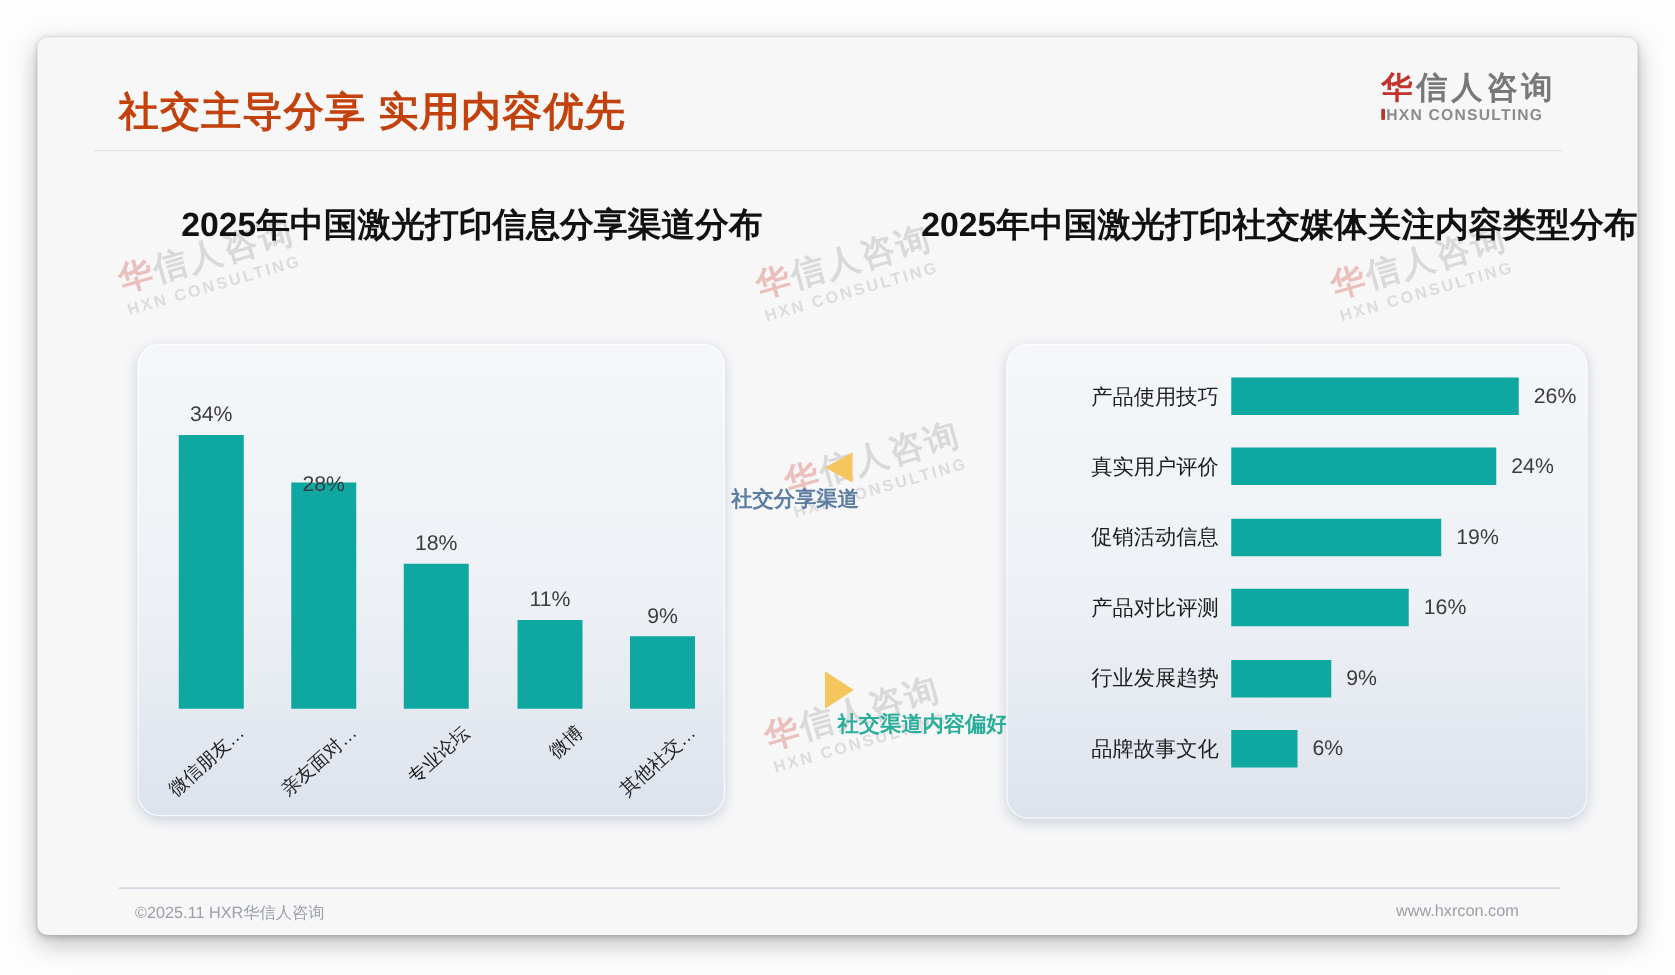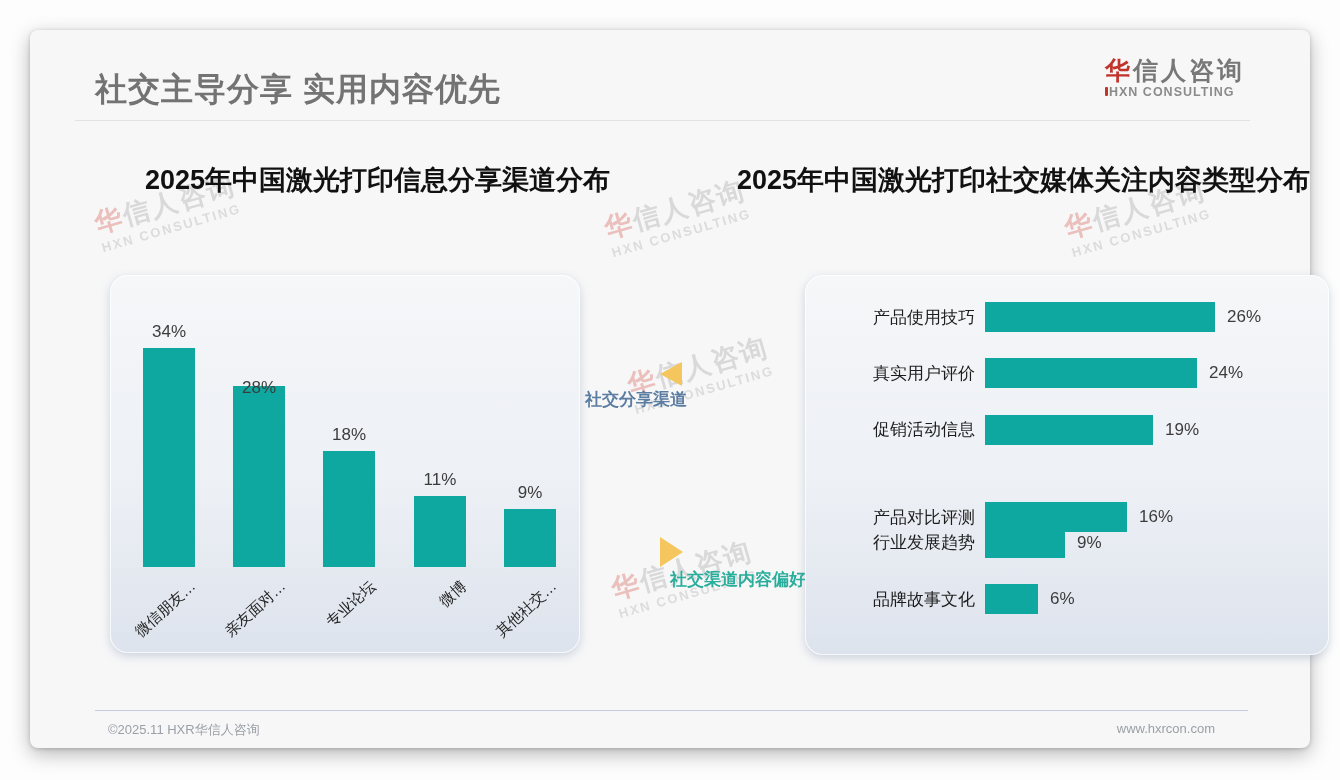--- a/index.html
+++ b/index.html
@@ -12,39 +12,39 @@
     position:absolute;left:30px;top:30px;width:1280px;height:718px;
     background:#f7f7f8;border-radius:8px;
     box-shadow:0 6px 20px rgba(0,0,0,.28),0 1px 4px rgba(0,0,0,.18);
   }
   
   .wm{position:absolute;transform:rotate(-16deg);pointer-events:none;line-height:1.1;}
   .wm-cn{font-size:27px;font-weight:bold;color:#d9d9da;letter-spacing:2px;}
   .wm-cn .wm-red{color:#eabfbc;}
   .wm-en{font-size:13px;font-weight:bold;color:#dcdcdd;letter-spacing:2px;margin-top:2px;}
   
-  .page-title{position:absolute;left:65px;top:38px;font-size:32px;font-weight:800;color:#737373;letter-spacing:1px;}
+  .page-title{position:absolute;left:65px;top:38px;font-size:32px;font-weight:800;color:#c2410c;letter-spacing:1px;}
   .title-divider{position:absolute;left:45px;top:90px;width:1175px;height:1px;background:#e2e2e3;}
   .logo{position:absolute;right:65px;top:26px;text-align:left;}
   .logo-cn{font-size:25px;font-weight:bold;color:#787878;letter-spacing:3px;line-height:1.15;}
   .logo-cn .logo-red{color:#c1332b;}
   .logo-en{font-size:12.5px;font-weight:bold;color:#8b8b8b;letter-spacing:1px;}
   .logo-mark{display:inline-block;width:3px;height:9px;background:#c1332b;margin-right:1px;border-radius:1px;}
   
   .chart-title{position:absolute;top:132px;font-size:27px;font-weight:800;color:#111;text-align:right;white-space:nowrap;}
   .chart-title.left{left:60px;width:520px;}
   .chart-title.right{left:655px;width:625px;}
   
   .card{
     position:absolute;border-radius:18px;
     background:linear-gradient(180deg,#f5f7f9 0%,#edf0f5 55%,#dde3ed 100%);
     box-shadow:0 3px 10px rgba(120,140,165,.35), inset 0 0 0 1px rgba(255,255,255,.75);
   }
   .card.left{left:80px;top:245px;width:470px;height:378px;}
-  .card.right{left:775px;top:245px;width:524px;height:380px;}
+  .card.right{left:775px;top:245px;width:465px;height:380px;}
   
   .vbar{position:absolute;width:52px;background:var(--teal,#0FA8A1);}
   .vbar-val{position:absolute;transform:translateX(-50%);font-size:17px;color:#3c3c3c;white-space:nowrap;}
   .vbar-cat{
     position:absolute;white-space:nowrap;font-size:15px;color:#222;
     transform:translateX(-100%) rotate(-42deg);transform-origin:100% 0;
   }
   
   .hrow{position:absolute;left:0;width:100%;height:30px;display:flex;align-items:center;}
   .hlabel{width:170px;text-align:right;font-size:17px;color:#1d1d1d;white-space:nowrap;}
@@ -159,21 +159,21 @@
         <div class="hrow" style="top: 83.4px;">
           <div class="hlabel">真实用户评价</div>
           <div class="hbar" style="width: 212px;"></div>
           <div class="hval">24%</div>
         </div>
         <div class="hrow" style="top: 139.8px;">
           <div class="hlabel">促销活动信息</div>
           <div class="hbar" style="width: 168px;"></div>
           <div class="hval">19%</div>
         </div>
-        <div class="hrow" style="top: 196.2px; margin-top: 31px;">
+        <div class="hrow" style="top: 196.2px;">
           <div class="hlabel">产品对比评测</div>
           <div class="hbar" style="width: 142px;"></div>
           <div class="hval">16%</div>
         </div>
         <div class="hrow" style="top: 252.6px;">
           <div class="hlabel">行业发展趋势</div>
           <div class="hbar" style="width: 80px;"></div>
           <div class="hval">9%</div>
         </div>
         <div class="hrow" style="top: 309px;">

